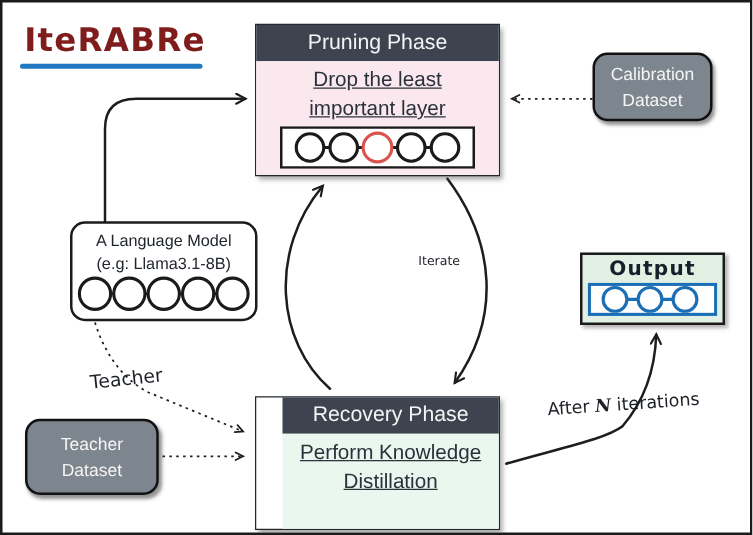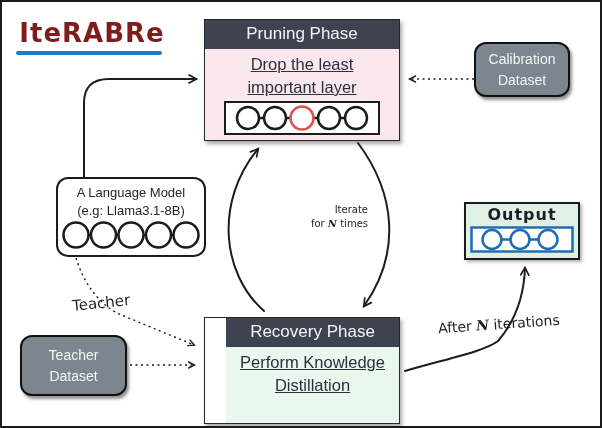--- a/index.html
+++ b/index.html
@@ -229,25 +229,20 @@
       <circle cx="16" cy="15" r="12.5" fill="#ffffff" stroke="#1b1b1b" stroke-width="2.5"></circle>
       <circle cx="43.5" cy="15" r="12.5" fill="#ffffff" stroke="#1b1b1b" stroke-width="2.5"></circle>
       <circle cx="71" cy="15" r="12.5" fill="#ffffff" stroke="#1b1b1b" stroke-width="2.5"></circle>
       <circle cx="98.5" cy="15" r="12.5" fill="#ffffff" stroke="#1b1b1b" stroke-width="2.5"></circle>
       <circle cx="126" cy="15" r="12.5" fill="#ffffff" stroke="#1b1b1b" stroke-width="2.5"></circle>
     </svg>
   </div>
 
   <div class="hand iterate-label">
     <div>Iterate</div>
-    <div>
-      <span>for</span>
-      <span class="n-var">N</span>
-      <span>times</span>
-    </div>
   </div>
 
   <div class="output-box">
     <div class="output-label">Output</div>
     <svg width="104" height="27">
       <rect x="1.5" y="1.5" width="101" height="24" fill="#ffffff" stroke="#1c6eb5" stroke-width="2.5"></rect>
       <line x1="22" y1="13.5" x2="78" y2="13.5" stroke="#1c6eb5" stroke-width="2.5"></line>
       <circle cx="22" cy="13.5" r="9.5" fill="#ffffff" stroke="#1c6eb5" stroke-width="2.5"></circle>
       <circle cx="50" cy="13.5" r="9.5" fill="#ffffff" stroke="#1c6eb5" stroke-width="2.5"></circle>
       <circle cx="78" cy="13.5" r="9.5" fill="#ffffff" stroke="#1c6eb5" stroke-width="2.5"></circle>

